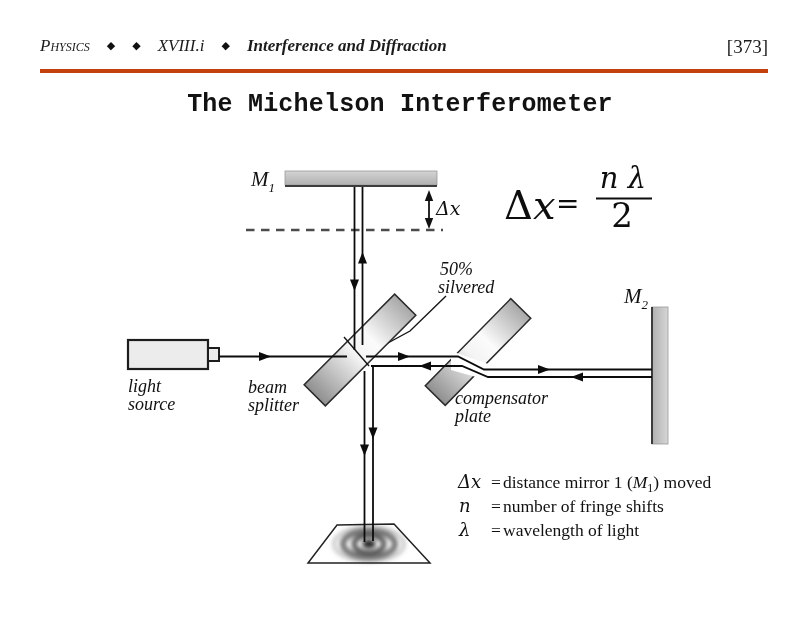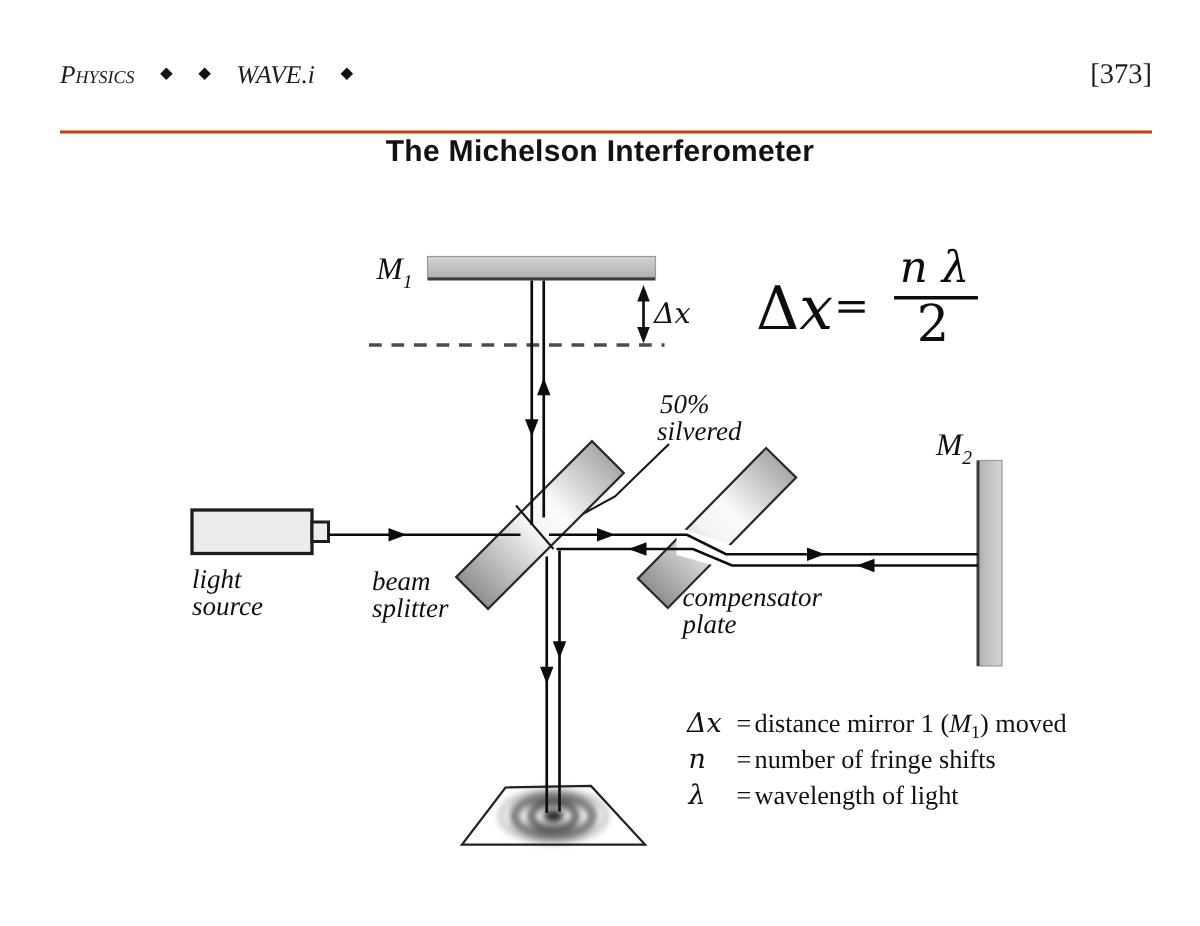--- a/index.html
+++ b/index.html
@@ -3,33 +3,33 @@
 <meta charset="utf-8">
 <style>
   html,body{margin:0;padding:0;}
   body{
     width:800px;height:617px;position:relative;background:#ffffff;
     font-family:"Liberation Serif",serif;overflow:hidden;
   }
   
   .hdr{
     position:absolute;top:36px;left:40px;width:728px;height:27px;
-    display:flex;align-items:center;column-gap:17px;
-    border-bottom:2px solid #c2410c;padding-bottom:24px;
+    display:flex;align-items:flex-start;column-gap:17px;
+    border-bottom:4px solid #c2410c;padding-bottom:6px;
     color:#1c1c1c;font-size:17px;font-style:italic;
   }
   .hdr .smallcaps{font-variant:small-caps;font-style:italic;}
   .hdr .diamond{font-size:11px;font-style:normal;line-height:19px;color:#111;}
   .hdr .topic{font-weight:600;}
   .hdr .page{margin-left:auto;font-style:normal;font-size:19px;}
   
   .title{
     position:absolute;top:90px;left:0;width:800px;text-align:center;
-    font-family:Liberation Sans, sans-serif;font-weight:bold;
-    font-size:20px;color:#121212;letter-spacing:0.2px;
+    font-family:Liberation Mono, monospace;font-weight:bold;
+    font-size:25px;color:#121212;letter-spacing:0.2px;
   }
   
   svg{position:absolute;top:0;left:0;}
   .lbl{font:italic 18px "Liberation Serif",serif;fill:#111;}
   .mlabel{font:italic 21px "Liberation Serif",serif;fill:#111;}
   .msub{font:italic 13px "Liberation Serif",serif;fill:#111;}
   .dx{font:italic 19px "DejaVu Serif","Liberation Serif",serif;fill:#111;}
   .f-lhs{font:italic 40px "DejaVu Serif","Liberation Serif",serif;fill:#0d0d0d;}
   .f-eq{font:28px "DejaVu Serif",serif;fill:#0d0d0d;}
   .f-num{font:italic 29px "DejaVu Serif","Liberation Serif",serif;fill:#0d0d0d;}
@@ -39,22 +39,23 @@
   .leg-m{font:italic 17.5px "Liberation Serif",serif;fill:#111;}
   .leg-sub{font:12px "Liberation Serif",serif;fill:#111;}
 </style>
 </head>
 <body>
 
 <div class="hdr">
   <span class="smallcaps">Physics</span>
   <span class="diamond">◆</span>
   <span class="diamond">◆</span>
-  <span>WAVE.i</span>
+  <span>XVIII.i</span>
   <span class="diamond">◆</span>
+  <span class="topic">Interference and Diffraction</span>
   <span class="page">[373]</span>
 </div>
 
 <div class="title">The Michelson Interferometer</div>
 
 <svg width="800" height="617" viewBox="0 0 800 617">
   <defs>
     <linearGradient id="metal" x1="0" y1="0" x2="1" y2="0">
       <stop offset="0" stop-color="#8f8f8f"></stop>
       <stop offset="0.45" stop-color="#f4f4f4"></stop>

